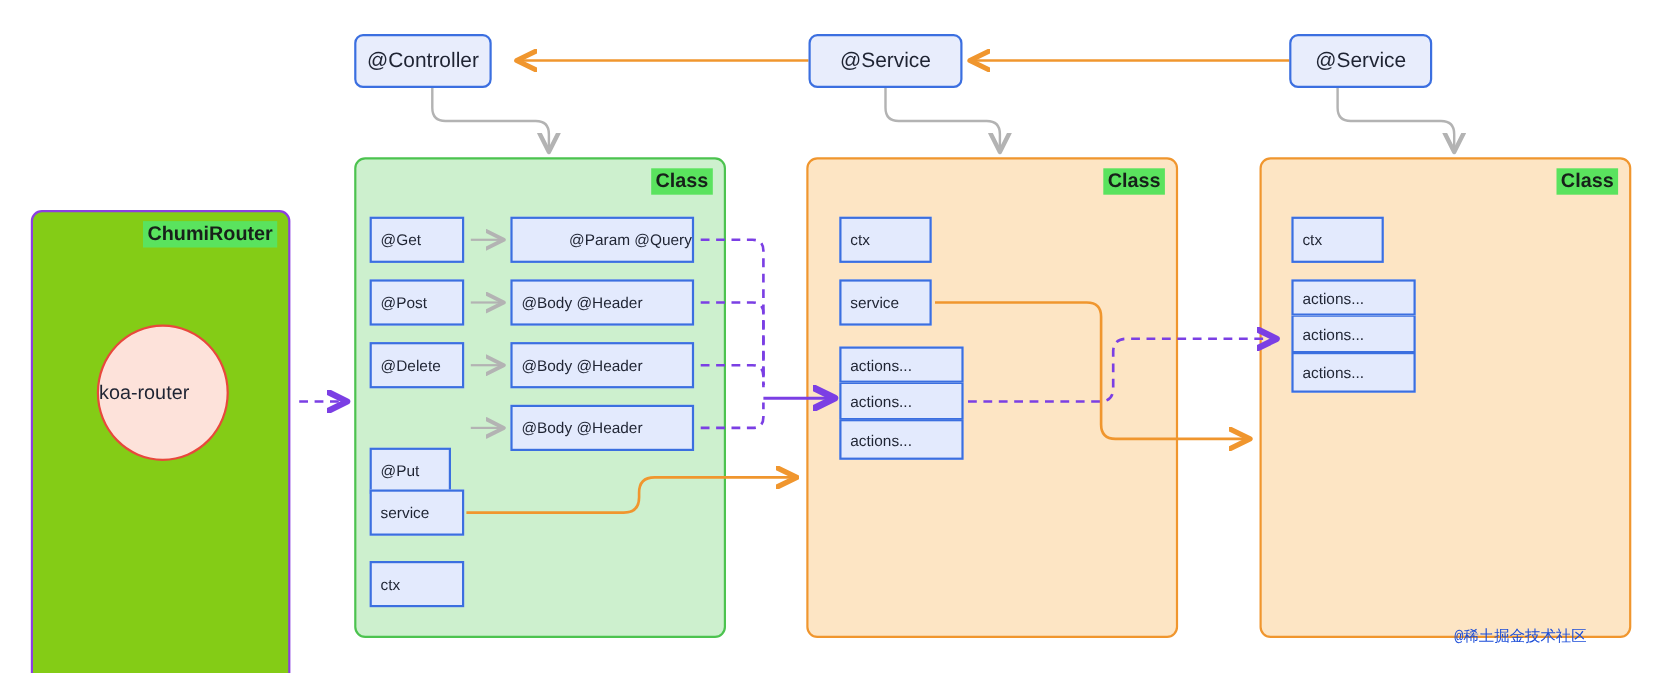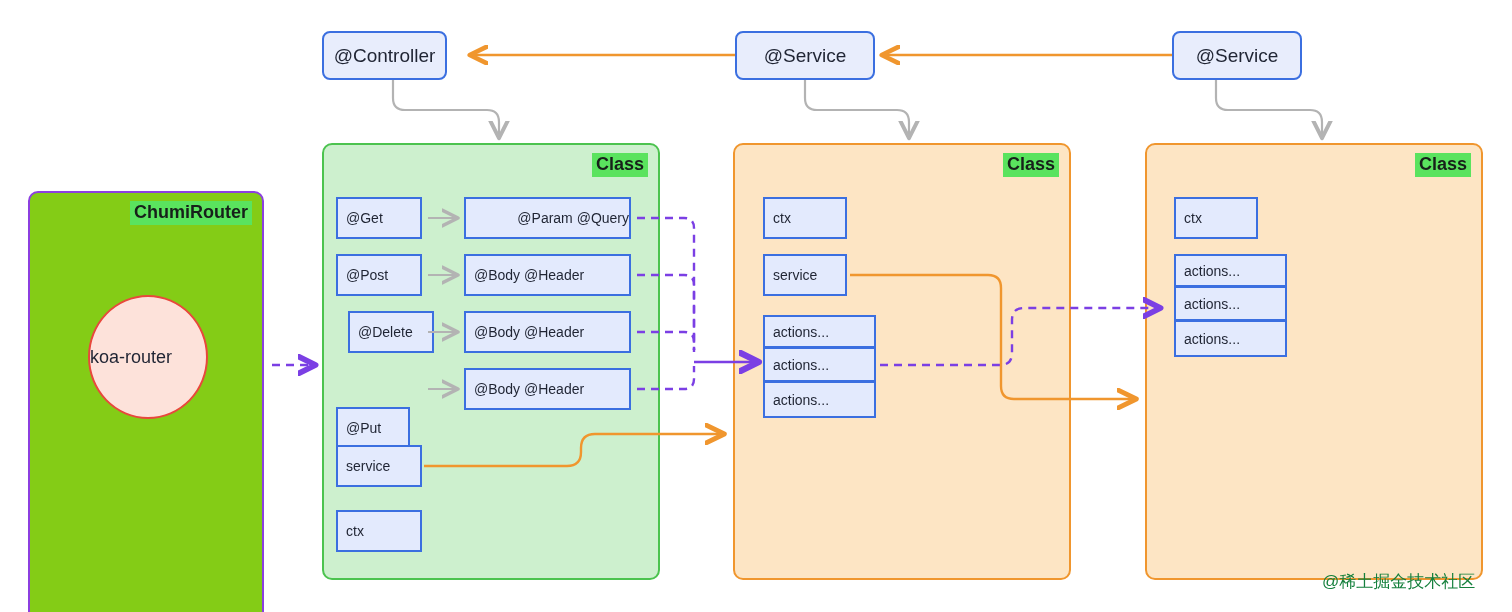--- a/index.html
+++ b/index.html
@@ -69,24 +69,25 @@
     border: 2px solid #e8483c;
     border-radius: 50%;
     display: flex; align-items: center; 
     font-size: 18px; color: #1f2433;
     z-index: 3;
   }
 
   
   .watermark {
     position: absolute;
-    font-size: 17px;
-    color: #15803d;
+    font-size: 14px;
+    color: #1d4ed8;
     white-space: nowrap;
     z-index: 6;
+    font-family: Liberation Mono, monospace;
   }
 </style>
 </head>
 <body>
 
 <div id="stage">
 
   <svg id="wires" class="under" viewBox="0 0 1512 612">
     <defs>
       <marker id="arrOrange" markerWidth="9" markerHeight="9" refX="7" refY="4.5" orient="auto">
@@ -150,21 +151,21 @@
     <span>@Param  @Query</span>
   </div>
 
   <div class="mbox" style="left:336px; top:254px; width:86px; height:42px;">
     <span>@Post</span>
   </div>
   <div class="mbox" style="left:464px; top:254px; width:167px; height:42px;">
     <span>@Body  @Header</span>
   </div>
 
-  <div class="mbox" style="left:336px; top:311px; width:86px; height:42px;margin-left:12px;">
+  <div class="mbox" style="left:336px; top:311px; width:86px; height:42px;">
     <span>@Delete</span>
   </div>
   <div class="mbox" style="left:464px; top:311px; width:167px; height:42px;">
     <span>@Body  @Header</span>
   </div>
 
   <div class="mbox" style="left:336px; top:368px; width:74px; height:42px;margin-top:39px;">
     <span>@Put</span>
   </div>
   <div class="mbox" style="left:464px; top:368px; width:167px; height:42px;">

